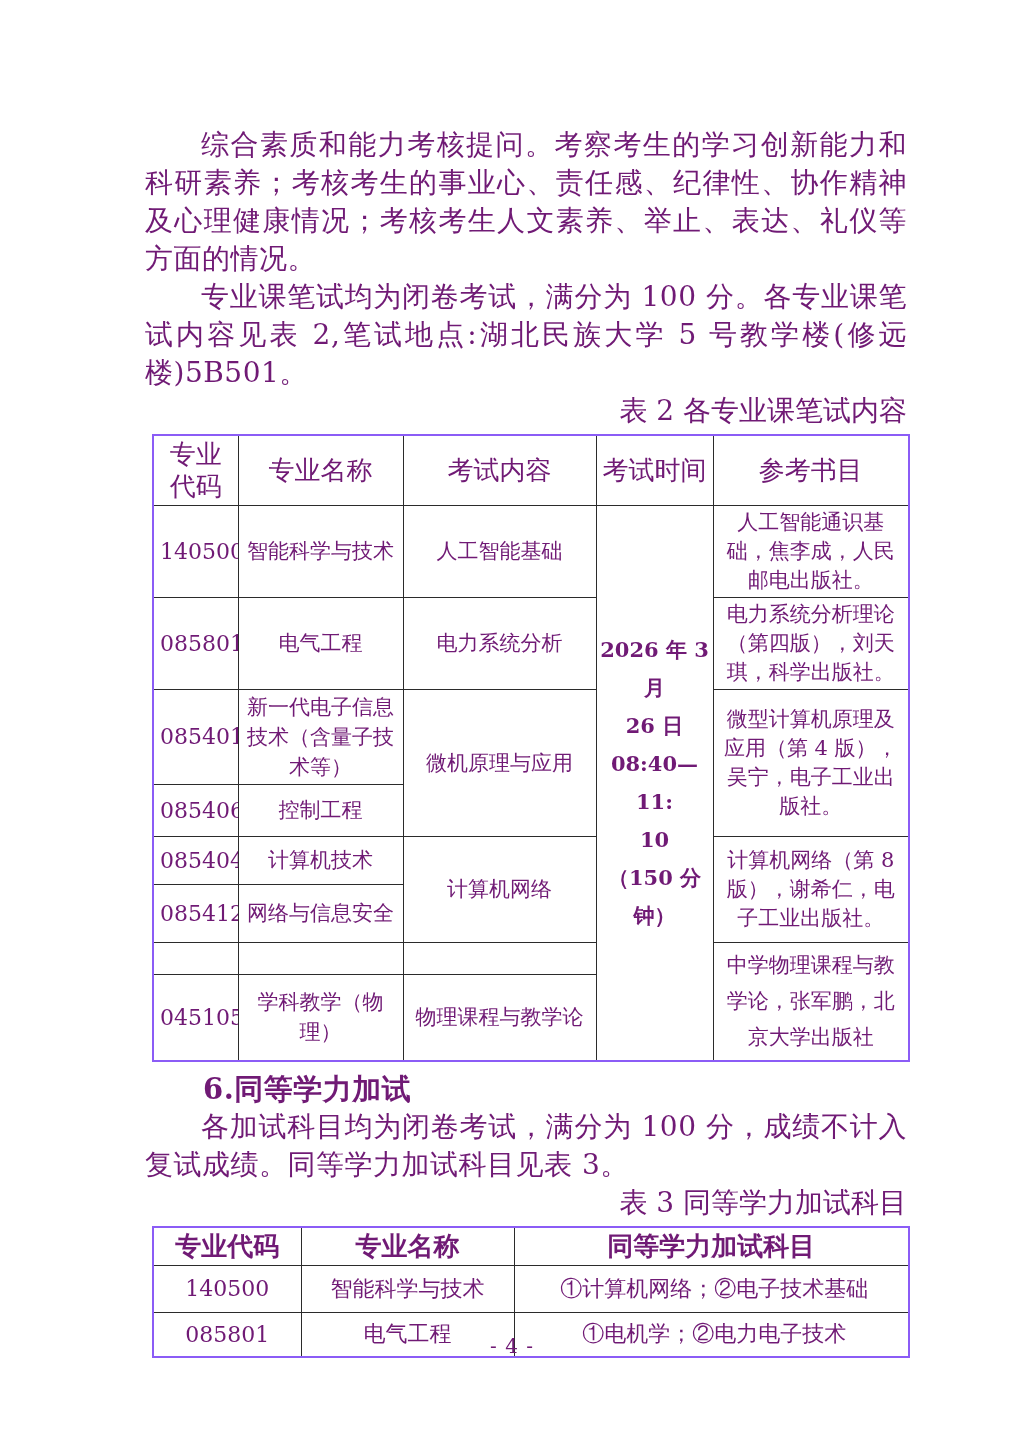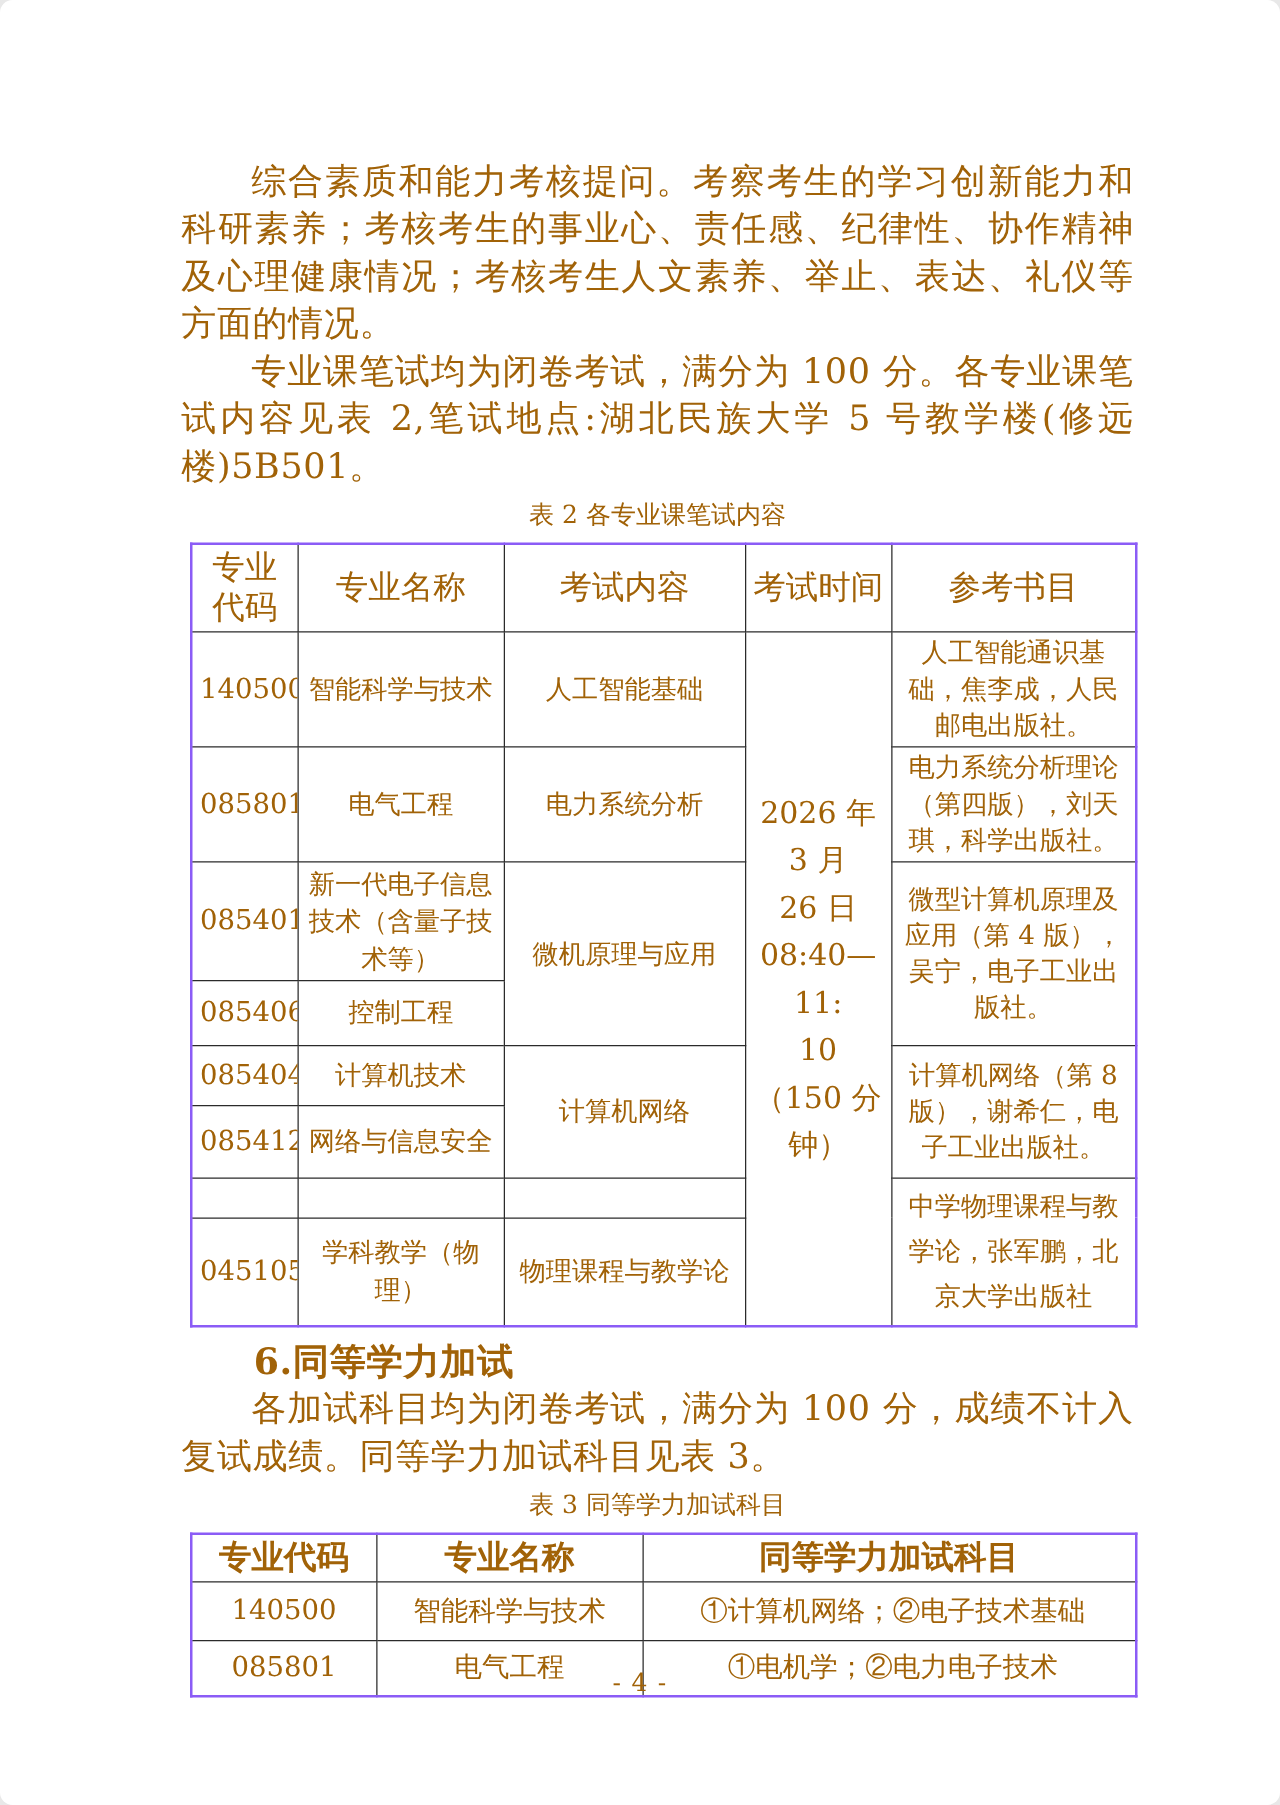--- a/index.html
+++ b/index.html
@@ -2,23 +2,22 @@
 <html><head>
 <meta charset="utf-8">
 <style>
   html,body{margin:0;padding:0;background:#e8e8e8;}
   .page{
     position:relative;
     width:1024px;height:1444px;
     background:#ffffff;
     margin:0 auto;
     font-family:"DejaVu Serif","Liberation Serif",serif;
-    color:#a16207;
+    color:#701a75;
     overflow:hidden;
-    border-radius:10px;
   }
   .content{
     position:absolute;
     left:145px;top:126px;
     width:762px;
   }
   .para{
     margin:0;
     font-size:28px;
     line-height:38px;
@@ -28,23 +27,23 @@
   .indent{text-indent:2em;}
   .bold-heading{
     margin:8px 0 0 0;
     font-size:29px;
     line-height:38px;
     font-weight:bold;
     text-indent:2em;
   }
   .caption{
     margin:2px 0 6px 0;
-    font-size:20px;
+    font-size:28px;
     line-height:34px;
-    text-align:center;
+    text-align:right;
   }
   table{
     border-collapse:collapse;
     table-layout:fixed;
     margin-left:7px;
     width:756px;
     border:2px solid #8b5cf6;
   }
   td,th{
     border:1px solid #2b2b2b;
@@ -52,24 +51,25 @@
     vertical-align:middle;
     text-align:center;
     overflow:hidden;
     font-weight:normal;
   }
   .t2{font-size:22px;}
   .t2 th{font-size:26px;line-height:32px;}
   .t2 .code{font-size:22px;}
   .t2 .name,.t2 .cont{font-size:21px;line-height:30px;}
   .t2 .time{
-    font-size:24px;
+    font-size:21px;
     line-height:38px;
     white-space:pre-line;
     padding:0 2px;
+    font-weight:bold;
   }
   .t2 .ref{
     text-align:center;
     font-size:21px;
     line-height:29px;
     padding:2px 8px;
   }
   .t2 .ref-center{
     text-align:center;
     line-height:36px;

